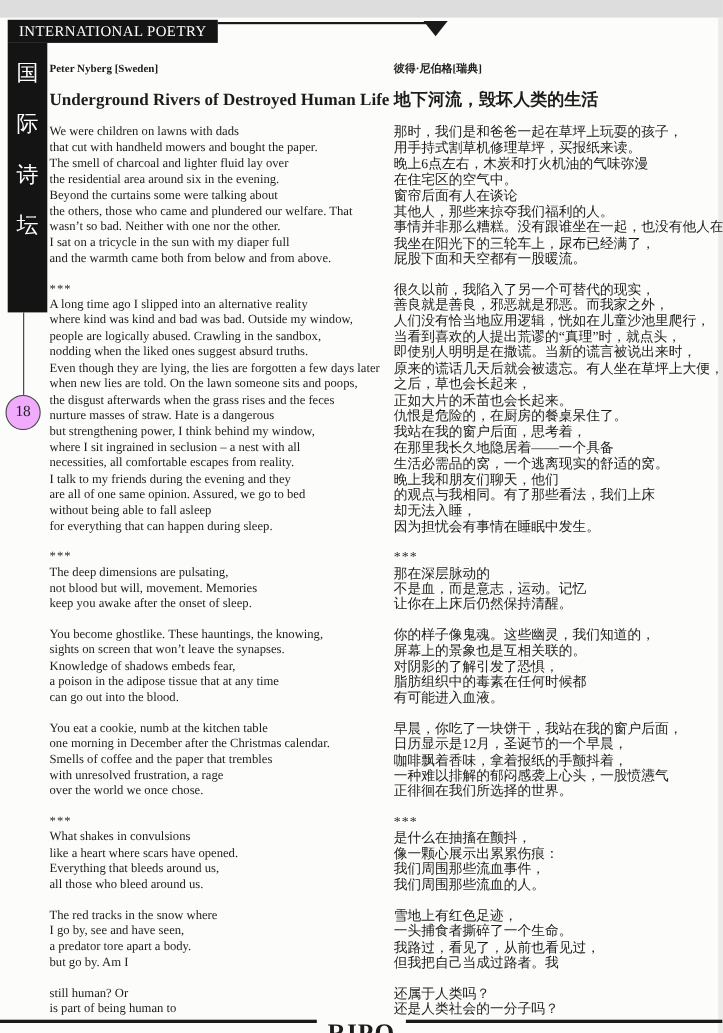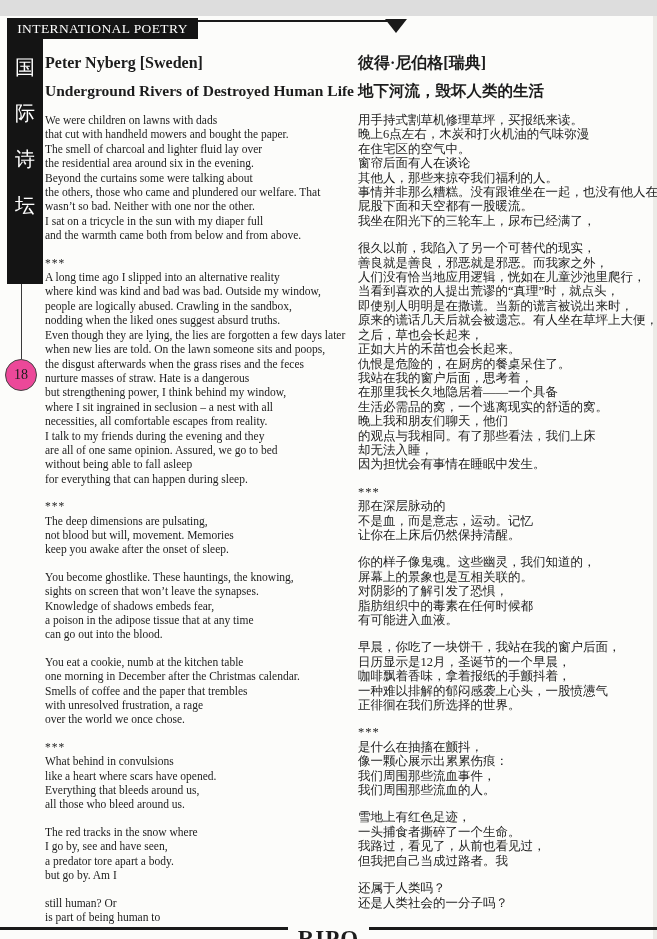--- a/index.html
+++ b/index.html
@@ -30,29 +30,29 @@
   .side-tab{
     position:absolute;left:7px;top:23px;width:36px;height:245px;
     background:#141414;color:#fff;
     display:flex;flex-direction:column;align-items:center;
     padding-top:18px;box-sizing:border-box;gap:26px;
   }
   .side-tab .ch{font-size:20px;line-height:20px;}
   .side-line{position:absolute;left:21px;top:268px;width:1px;height:75px;background:#3a3a3a;}
   .page-badge{
     position:absolute;left:5px;top:343px;width:32px;height:32px;
-    border:1.2px solid #444;border-radius:50%;background:#ec4899;
+    border:1.2px solid #444;border-radius:50%;background:#f0abfc;
     display:flex;align-items:center;justify-content:center;
     font-size:14px;box-sizing:border-box;
   }
   
   .col{position:absolute;top:40px;}
   .col-en{left:45px;width:305px;}
   .col-zh{left:358px;width:299px;}
-  .author{font-size:16px;font-weight:bold;line-height:14px;}
+  .author{font-size:10px;font-weight:bold;line-height:14px;}
   .poem-title{font-size:15.5px;font-weight:bold;line-height:19px;margin-top:11px;white-space:nowrap;}
   .poem-body{margin-top:13px;}
   .col-en .poem-body{font-size:11.5px;line-height:14.4px;}
   .col-zh .poem-body{font-size:12.5px;line-height:14.4px;}
   .stanza{margin:0 0 13px 0;}
   .sep{letter-spacing:1px;}
   .line{white-space:nowrap;}
   
   .footer{
     position:absolute;left:0;top:911px;width:657px;height:28px;
@@ -134,21 +134,21 @@
         </div>
         <div class="stanza">
           <div class="line">You eat a cookie, numb at the kitchen table</div>
           <div class="line">one morning in December after the Christmas calendar.</div>
           <div class="line">Smells of coffee and the paper that trembles</div>
           <div class="line">with unresolved frustration, a rage</div>
           <div class="line">over the world we once chose.</div>
         </div>
         <div class="stanza">
           <div class="sep">***</div>
-          <div class="line">What behind in convulsions</div>
+          <div class="line">What shakes in convulsions</div>
           <div class="line">like a heart where scars have opened.</div>
           <div class="line">Everything that bleeds around us,</div>
           <div class="line">all those who bleed around us.</div>
         </div>
         <div class="stanza">
           <div class="line">The red tracks in the snow where</div>
           <div class="line">I go by, see and have seen,</div>
           <div class="line">a predator tore apart a body.</div>
           <div class="line">but go by. Am I</div>
         </div>
@@ -157,28 +157,29 @@
           <div class="line">is part of being human to</div>
         </div>
       </div>
   </div>
 
   <div class="col col-zh">
     <div class="author">彼得·尼伯格[瑞典]</div>
     <div class="poem-title">地下河流，毁坏人类的生活</div>
     <div class="poem-body" id="zh-body">
         <div class="stanza">
+          <div class="line">那时，我们是和爸爸一起在草坪上玩耍的孩子，</div>
           <div class="line">用手持式割草机修理草坪，买报纸来读。</div>
           <div class="line">晚上6点左右，木炭和打火机油的气味弥漫</div>
           <div class="line">在住宅区的空气中。</div>
           <div class="line">窗帘后面有人在谈论</div>
           <div class="line">其他人，那些来掠夺我们福利的人。</div>
           <div class="line">事情并非那么糟糕。没有跟谁坐在一起，也没有他人在侧，</div>
+          <div class="line">我坐在阳光下的三轮车上，尿布已经满了，</div>
           <div class="line">屁股下面和天空都有一股暖流。</div>
-          <div class="line">我坐在阳光下的三轮车上，尿布已经满了，</div>
         </div>
         <div class="stanza">
           <div class="line">很久以前，我陷入了另一个可替代的现实，</div>
           <div class="line">善良就是善良，邪恶就是邪恶。而我家之外，</div>
           <div class="line">人们没有恰当地应用逻辑，恍如在儿童沙池里爬行，</div>
           <div class="line">当看到喜欢的人提出荒谬的“真理”时，就点头，</div>
           <div class="line">即使别人明明是在撒谎。当新的谎言被说出来时，</div>
           <div class="line">原来的谎话几天后就会被遗忘。有人坐在草坪上大便，</div>
           <div class="line">之后，草也会长起来，</div>
           <div class="line">正如大片的禾苗也会长起来。</div>

